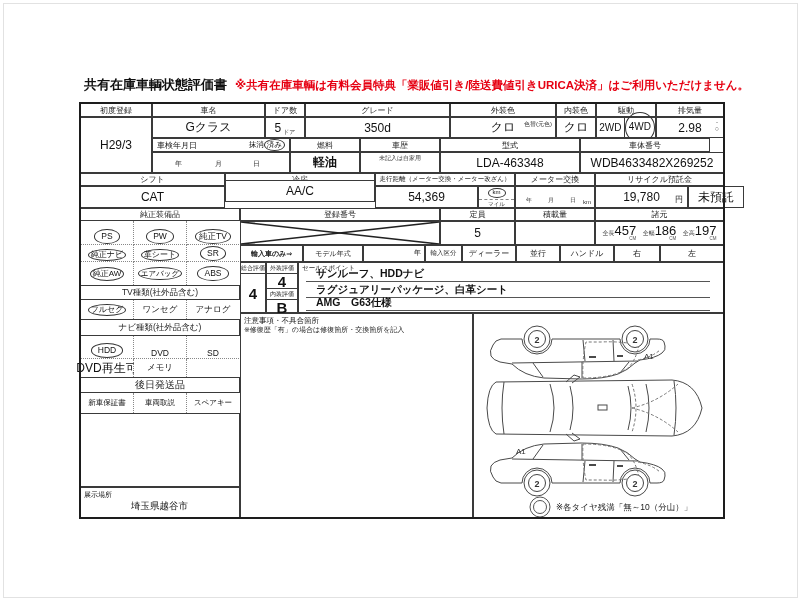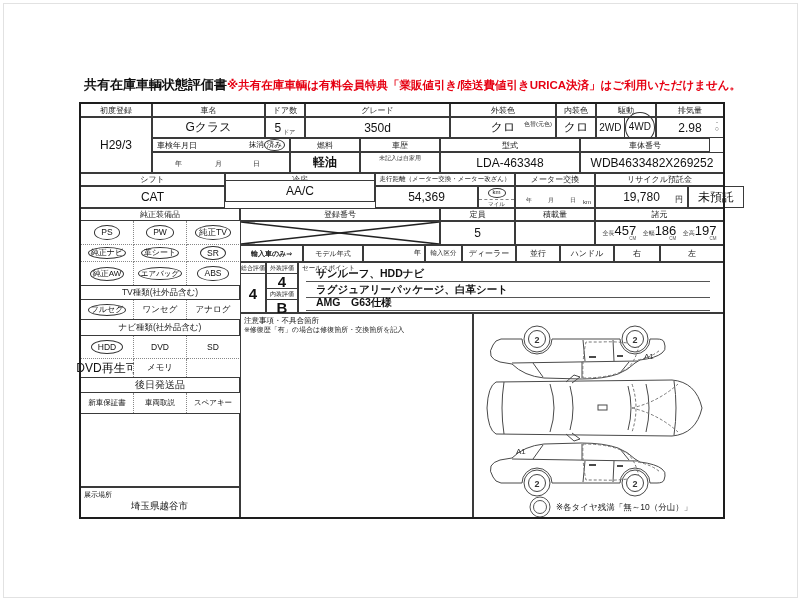--- a/index.html
+++ b/index.html
@@ -8,24 +8,24 @@
   .c{position:absolute;box-sizing:border-box;border:1px solid #3a3a3a;background:#fff;}
   .nb{border:none;}
   .hd{display:flex;align-items:center;justify-content:center;font-size:8px;color:#222;}
   .val{display:flex;align-items:center;justify-content:center;font-size:12px;}
   .tiny{font-size:6px;color:#333;}
   .oval{display:inline-block;border:1px solid #333;border-radius:50%;padding:1px 6px;
         font-size:8.5px;white-space:nowrap;line-height:1.25;}
   .plain{font-size:8.5px;white-space:nowrap;}
   .ecell{display:flex;align-items:center;justify-content:center;}
   .dotr{border-right:1px dotted #888;}
-  .dotb{border-bottom:1px dotted #888;}
+  .dotb{border-bottom:1px dotted #888;align-items:flex-end;}
   .solb{border-bottom:1px solid #3a3a3a;}
   .frame{position:absolute;box-sizing:border-box;border:2px solid #1d1d1d;pointer-events:none;}
-  .titlebar{position:absolute;left:84px;top:76px;display:flex;align-items:baseline;white-space:nowrap;}
+  .titlebar{position:absolute;left:84px;top:76px;display:flex;align-items:baseline;gap:8px;white-space:nowrap;}
   .t-main{font-size:13px;font-weight:700;color:#111;}
   .t-notice{font-size:11.5px;font-weight:700;color:#e60012;}
   .salesline{position:absolute;border-bottom:1px solid #555;font-size:10.5px;font-weight:700;
              padding-left:10px;display:flex;align-items:flex-end;box-sizing:border-box;}
   .ratebig{display:flex;align-items:center;justify-content:center;font-size:15px;font-weight:600;}
   .page-edge{position:absolute;left:3px;top:3px;width:793px;height:593px;border:1px solid #e2e2e2;pointer-events:none;}
   svg text{font-family:"Liberation Sans","DejaVu Sans",sans-serif;}
 </style>
 </head>
 <body>

